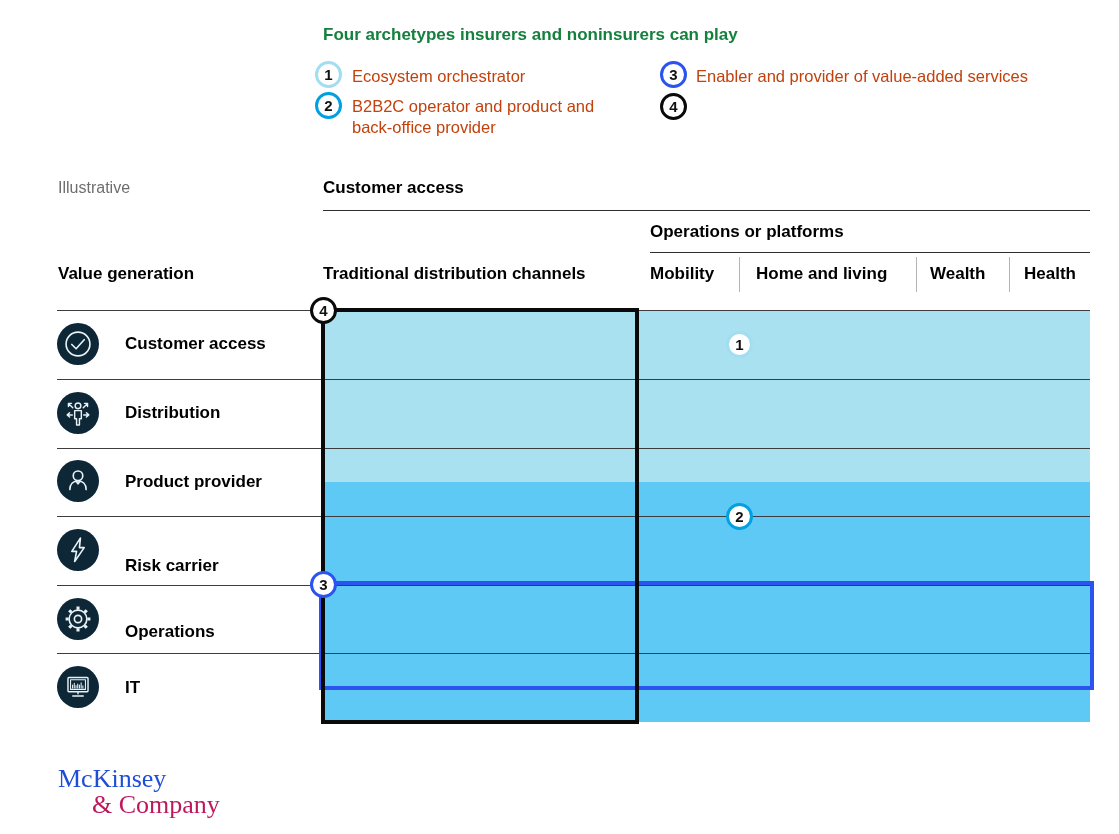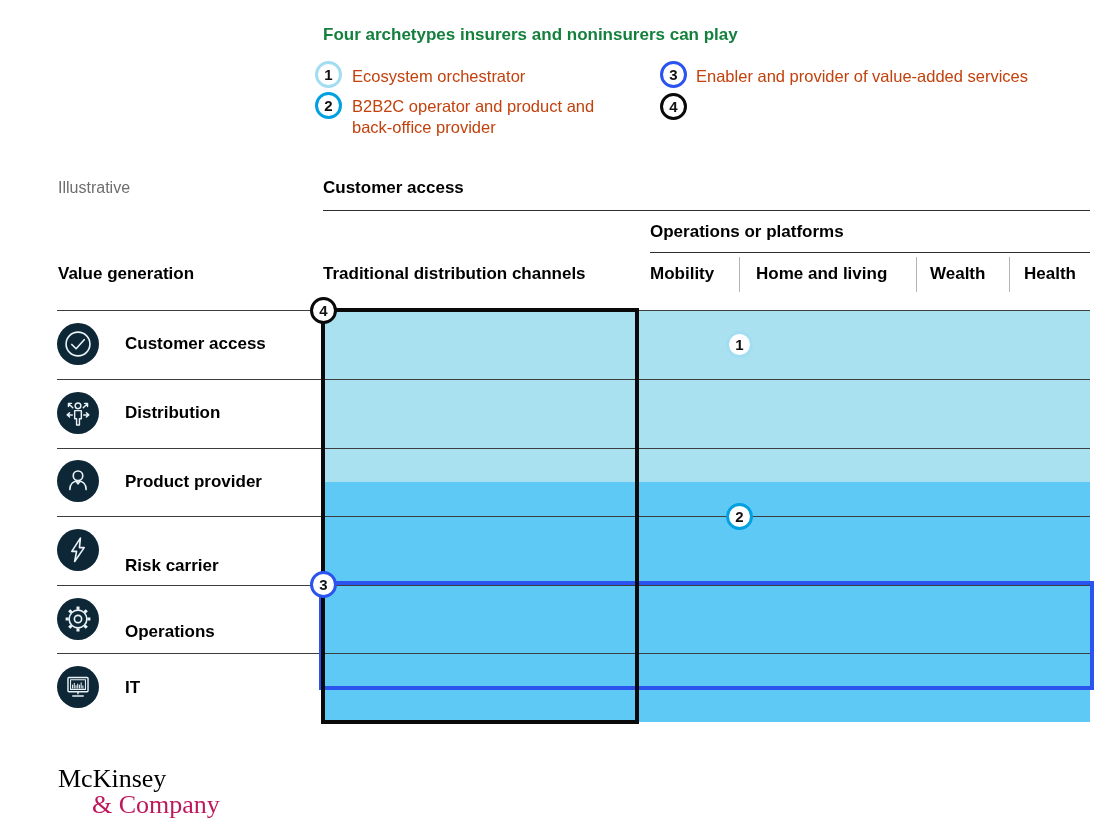--- a/index.html
+++ b/index.html
@@ -150,16 +150,16 @@
   <div class="icon-disc" style="left: 57px; top: 666px; background-color: rgb(13, 39, 55);">
     <svg viewBox="0 0 44 44" fill="none" stroke="#e9f2f6" stroke-width="1.5" stroke-linecap="round" stroke-linejoin="round">
       <rect x="11.5" y="12" width="21" height="15" rx="1"></rect>
       <rect x="14.2" y="14.5" width="15.6" height="10" stroke-width="1.1"></rect>
       <path stroke-width="1.1" d="M16.3 23 v-3 M18.1 23 v-5 M19.9 23 v-2.5 M21.7 23 v-4.2 M23.5 23 v-3.2 M25.3 23 v-5.4 M27.1 23 v-2.2"></path>
       <path d="M22 27 v2.2 M16.5 31.5 h11"></path>
     </svg>
   </div>
   <div class="abs row-label" style="left:125px;top:678px;">IT</div>
 
-  <div class="abs logo" style="left: 58px; top: 766px; color: #000000;">McKinsey</div>
+  <div class="abs logo" style="left: 58px; top: 766px; color: #1d4ed8;">McKinsey</div>
   <div class="abs logo" style="left: 92px; top: 792px; color: #be185d;">&amp; Company</div>
 
 </div>
 
 </body></html>

